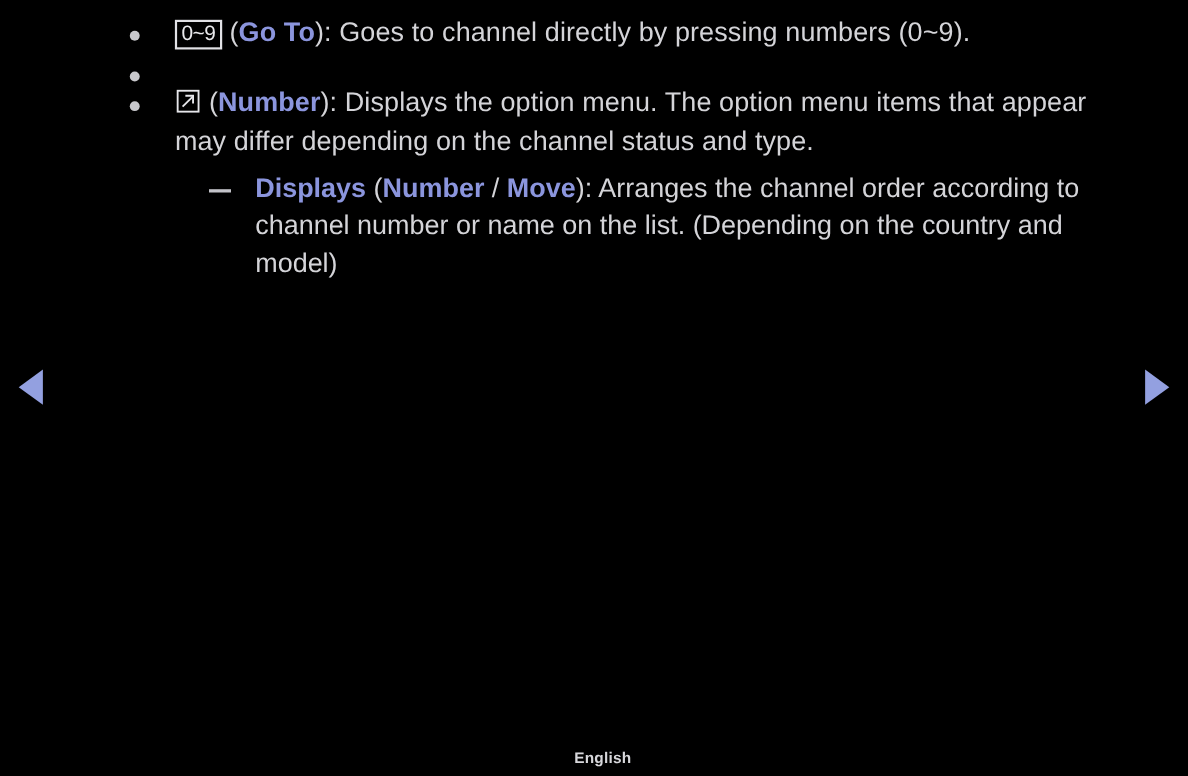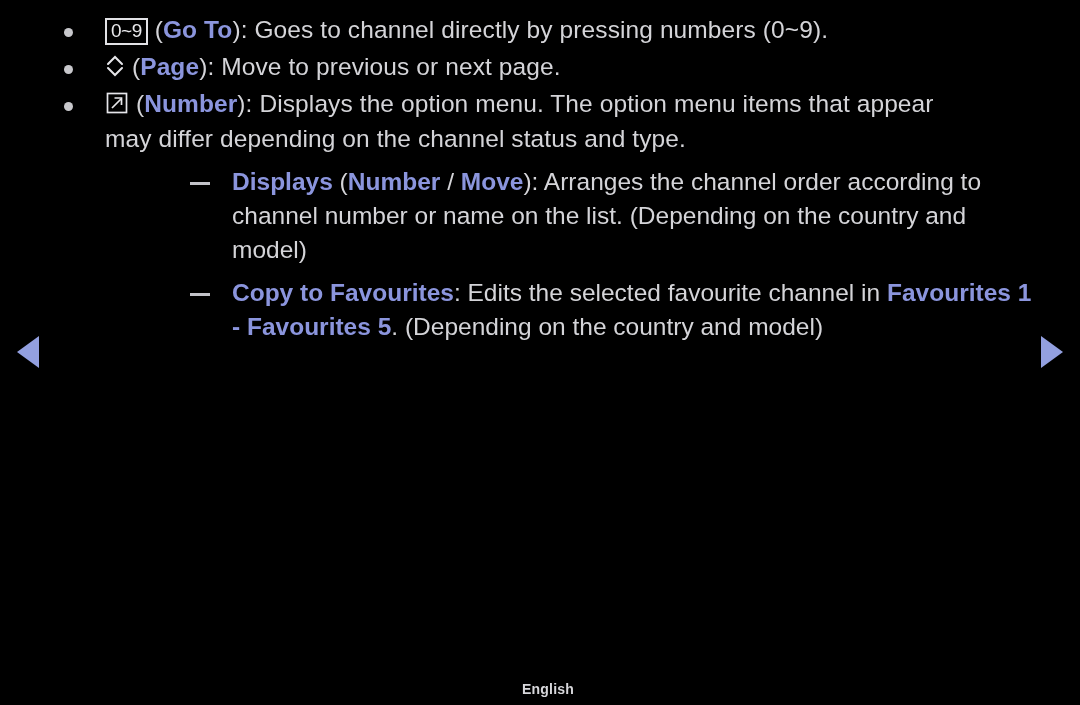--- a/index.html
+++ b/index.html
@@ -27,21 +27,21 @@
   .content {
     position: absolute;
     left: 0;
     top: 12px;
     width: 1080px;
   }
 
   .bullet-row {
     display: flex;
     align-items: flex-start;
-    padding-left: 64px;
+    padding-left: 118px;
     margin-bottom: 2px;
   }
 
   .bullet-dot {
     width: 9px;
     height: 9px;
     border-radius: 50%;
     background: #c8c8cc;
     flex: 0 0 auto;
     margin-top: 16px;
@@ -166,29 +166,20 @@
     <div class="bullet-row">
       <span class="bullet-dot"></span>
       <div class="bullet-body">
         <span class="icon-num">0~9</span>
         <span class="plain">(</span><span class="hl">Go To</span><span class="plain">):</span><span class="plain"> Goes to channel directly by pressing numbers (0~9).</span>
       </div>
     </div>
 
     <div class="bullet-row">
       <span class="bullet-dot"></span>
-      <div class="bullet-body">
-        <span class="icon-page">
-          <svg width="20" height="26" viewBox="0 0 20 26">
-            <polyline points="3,11 10,4 17,11" fill="none" stroke="#e6e6ea" stroke-width="2" stroke-linecap="round" stroke-linejoin="miter"></polyline>
-            <polyline points="3,15 10,22 17,15" fill="none" stroke="#e6e6ea" stroke-width="2" stroke-linecap="round" stroke-linejoin="miter"></polyline>
-          </svg>
-        </span>
-        <span class="plain">(</span><span class="hl">Page</span><span class="plain">):</span><span class="plain"> Move to previous or next page.</span>
-      </div>
     </div>
 
     <div class="bullet-row">
       <span class="bullet-dot"></span>
       <div class="bullet-body">
         <span class="icon-tools">
           <svg width="24" height="24" viewBox="0 0 24 24">
             <rect x="2.5" y="2.5" width="19" height="19" fill="none" stroke="#e6e6ea" stroke-width="1.7"></rect>
             <line x1="7" y1="17" x2="16" y2="8" stroke="#e6e6ea" stroke-width="1.7"></line>
             <polyline points="9.5,7 16.5,7 16.5,14" fill="none" stroke="#e6e6ea" stroke-width="1.7"></polyline>
@@ -198,26 +189,20 @@
       </div>
     </div>
 
     <div class="sub-row">
       <span class="sub-dash"></span>
       <div class="sub-body">
         <span class="hl">Displays</span><span class="plain"> </span><span class="plain">(</span><span class="hl">Number</span><span class="plain"> / </span><span class="hl">Move</span><span class="plain">)</span><span class="plain">:</span><span class="plain"> Arranges the channel order according to channel number or name on the list. (Depending on the country and model)</span>
       </div>
     </div>
 
-    <div class="sub-row">
-      <span class="sub-dash"></span>
-      <div class="sub-body">
-        <span class="hl">Copy to Favourites</span><span class="plain">:</span><span class="plain"> Edits the selected favourite channel in </span><span class="hl">Favourites 1</span><span class="hl"> - </span><span class="hl">Favourites 5</span><span class="plain">. (Depending on the country and model)</span>
-      </div>
-    </div>
 
   </div>
 
   <div class="nav-arrow nav-left"></div>
   <div class="nav-arrow nav-right"></div>
 
   <div class="footer-lang">English</div>
 
 </div>
 

